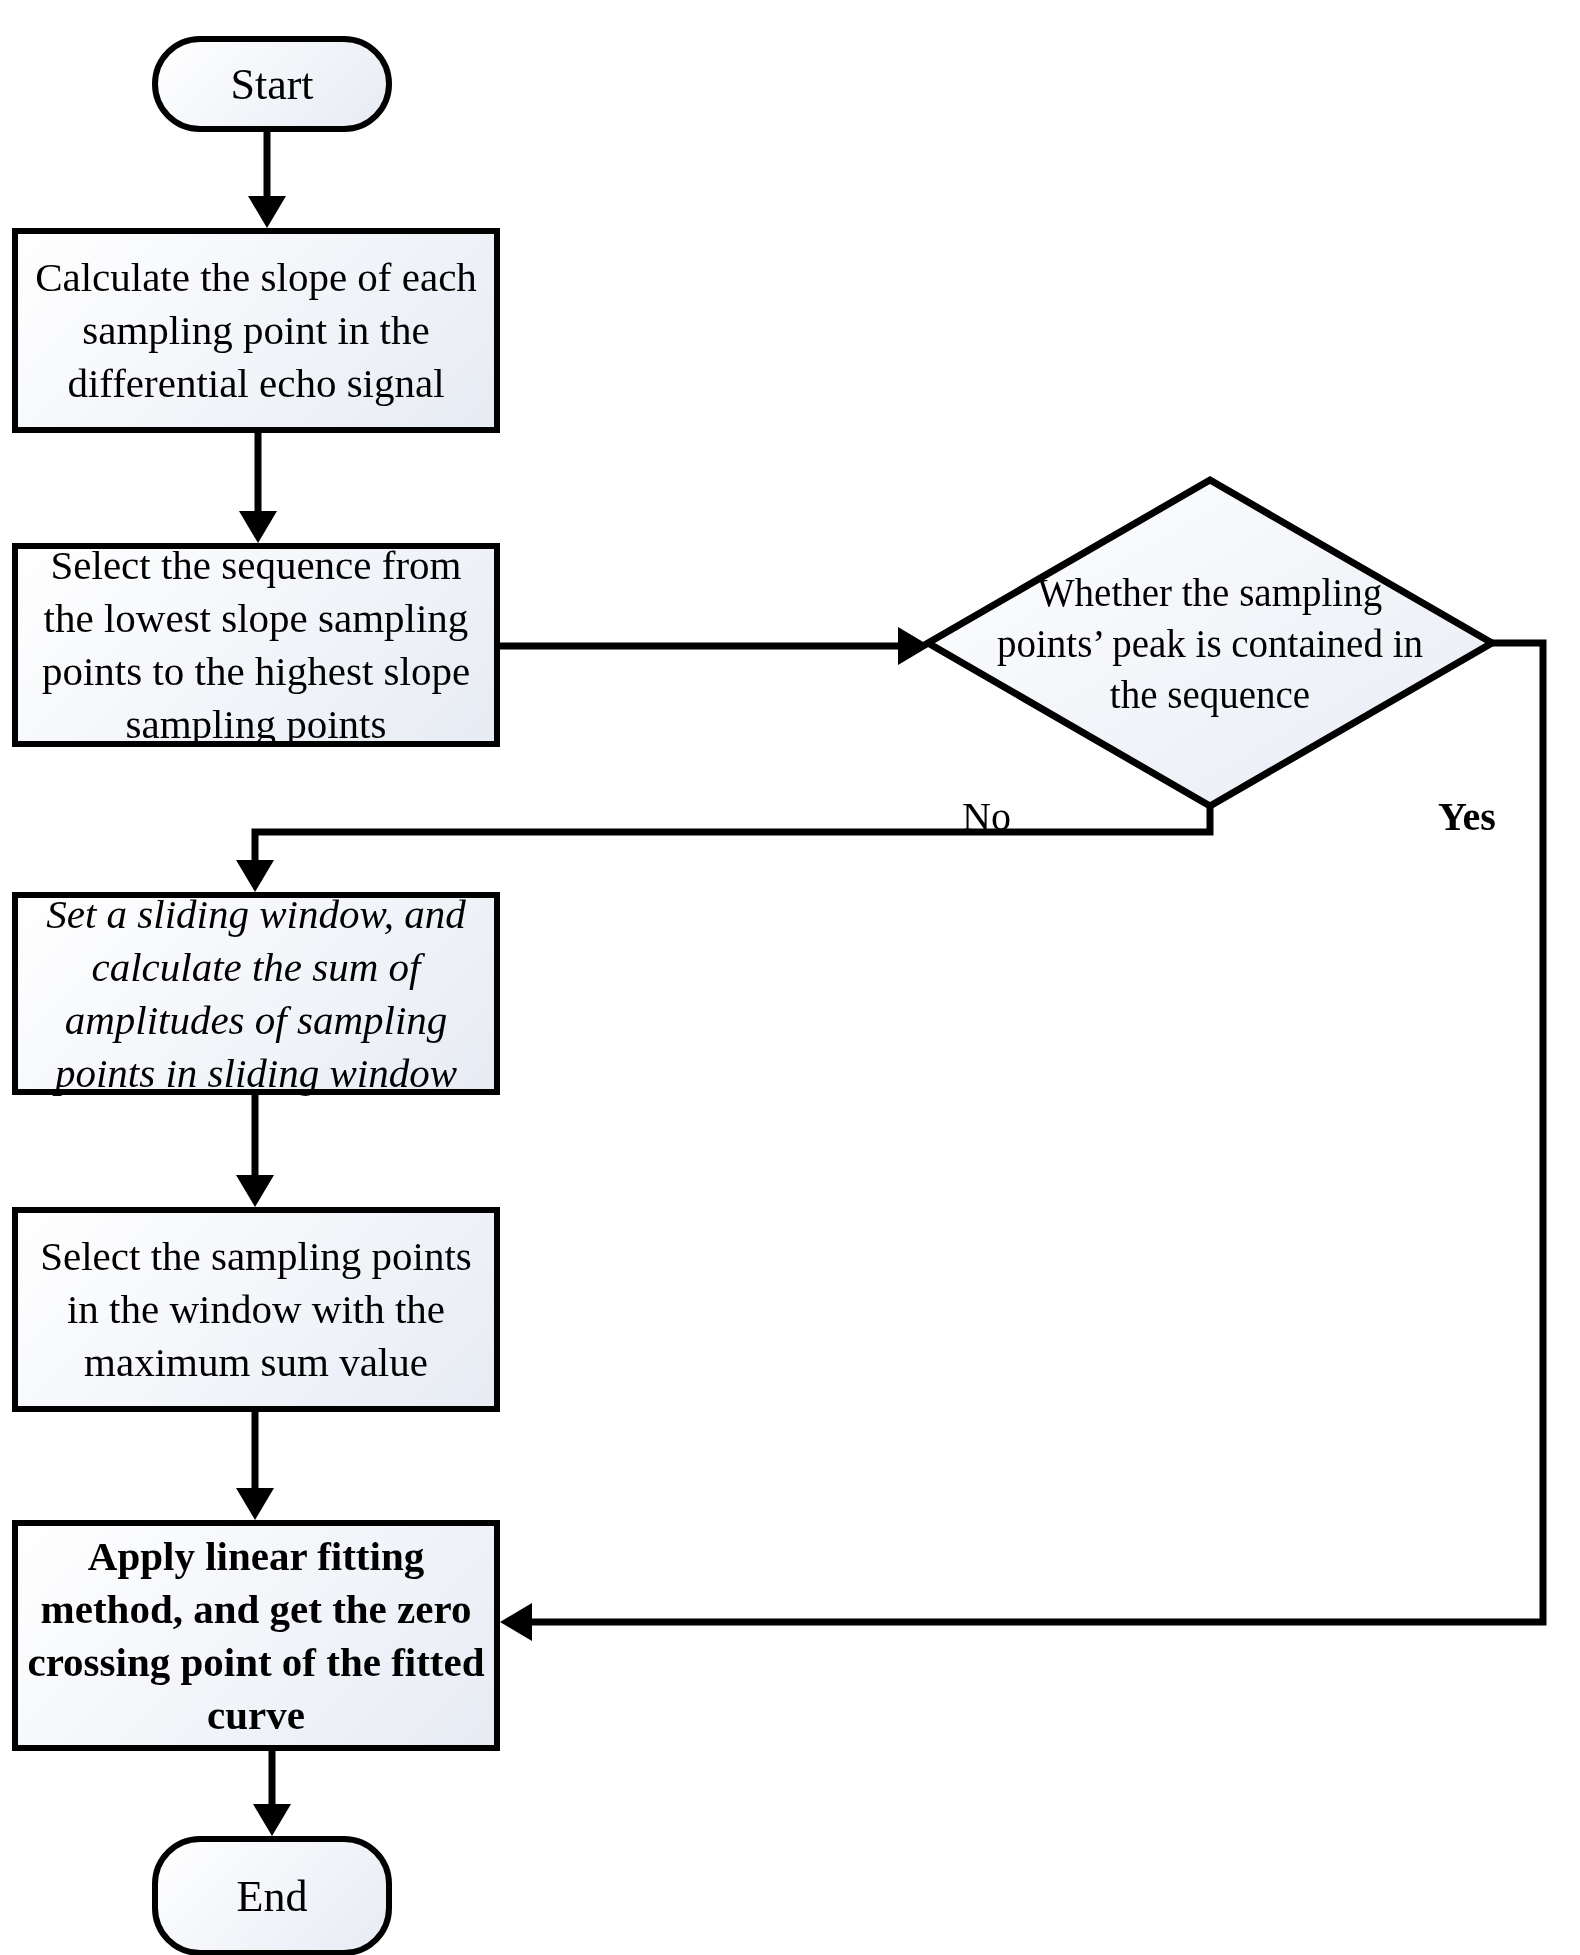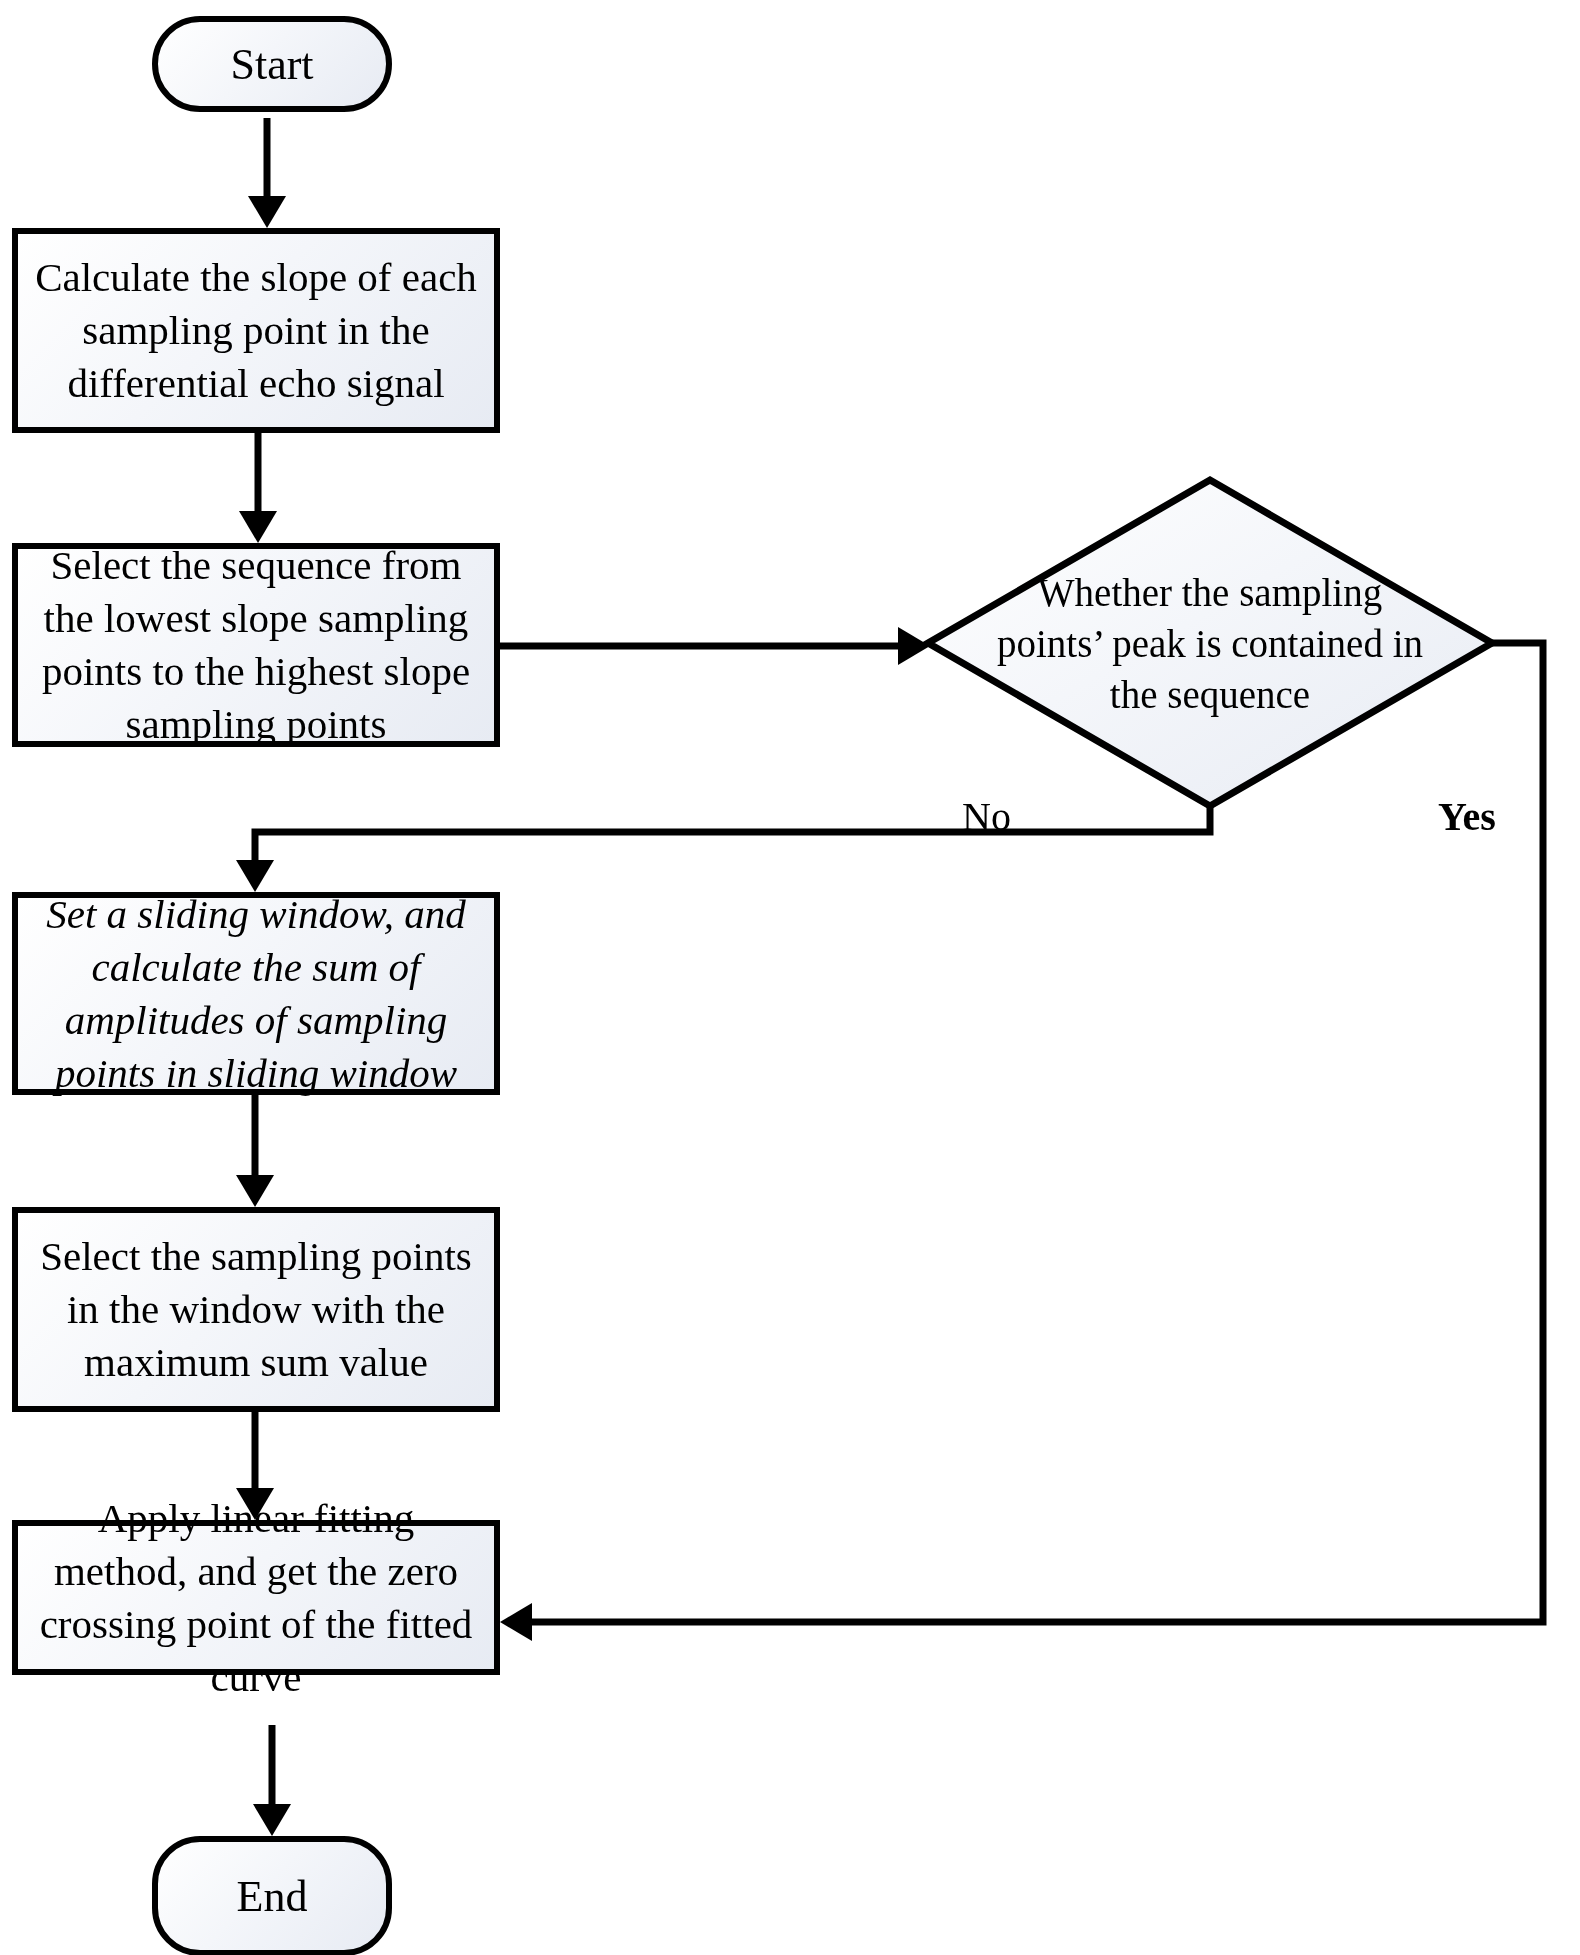--- a/index.html
+++ b/index.html
@@ -125,21 +125,21 @@
       <line x1="255" y1="1412" x2="255" y2="1489" stroke="#000000" stroke-width="7"></line>
       <polygon points="255,1520 236,1488 274,1488" fill="#000000"></polygon>
     </g>
 
     <g>
       <line x1="272" y1="1725" x2="272" y2="1805" stroke="#000000" stroke-width="7"></line>
       <polygon points="272,1836 253,1804 291,1804" fill="#000000"></polygon>
     </g>
   </svg>
 
-  <div class="node terminator" style="top:16px;">
+  <div class="node terminator" style="top:36px;">
     <span class="node-label">Start</span>
   </div>
 
   <div class="node process" style="top:228px; height:205px;">
     <span class="node-label">Calculate the slope of each
 sampling point in the
 differential echo signal</span>
   </div>
 
   <div class="node process" style="top:543px; height:204px;">
@@ -164,21 +164,21 @@
 amplitudes of sampling
 points in sliding window</span>
   </div>
 
   <div class="node process" style="top:1207px; height:205px;">
     <span class="node-label">Select the sampling points
 in the window with the
 maximum sum value</span>
   </div>
 
-  <div class="node process" style="top:1520px; height:155px;">
+  <div class="node process" style="top:1520px; height:231px;font-weight:bold;">
     <span class="node-label">Apply linear fitting
 method, and get the zero
 crossing point of the fitted
 curve</span>
   </div>
 
   <div class="node terminator" style="top:1836px; height:120px;text-align:right;">
     <span class="node-label">End</span>
   </div>
 

